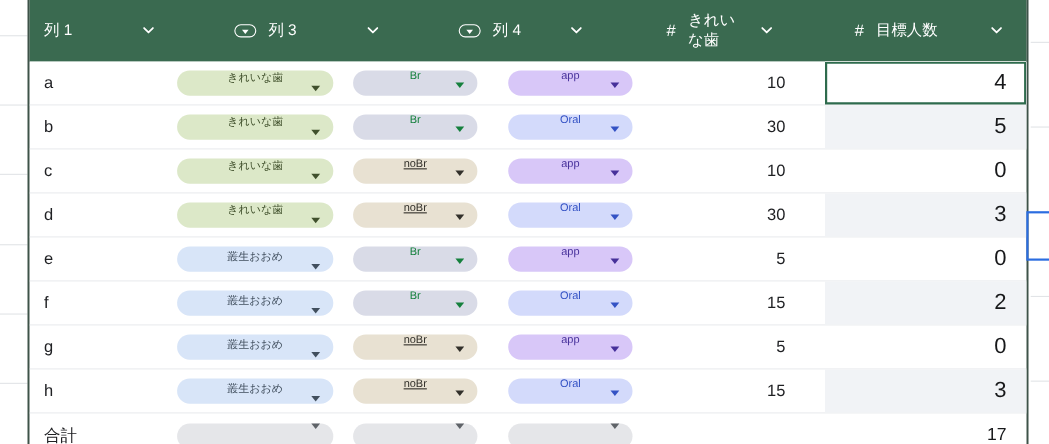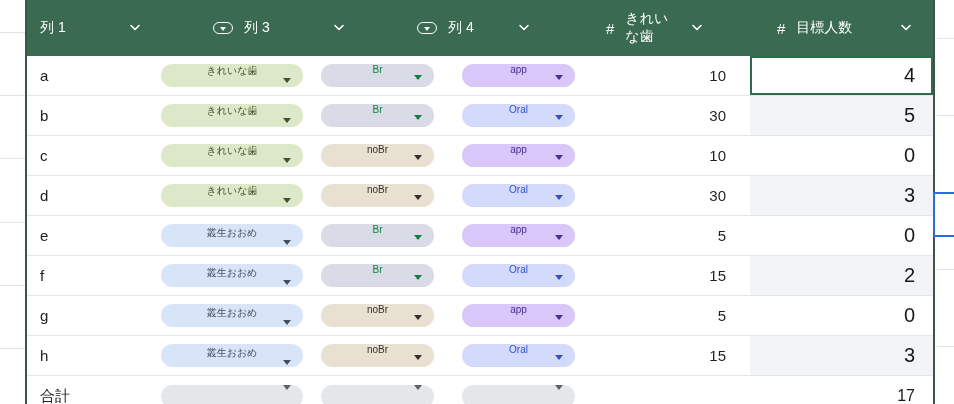--- a/index.html
+++ b/index.html
@@ -26,38 +26,38 @@
   .pill-icon::after{ content:""; width:0; height:0; border-left:3.5px solid transparent;
               border-right:3.5px solid transparent; border-top:4.5px solid #fff; margin-top:1px; }
   .num-icon{ font-size:15px; font-weight:400; color:#fff; flex:0 0 auto; }
   .chev svg{ display:block; }
 
   .tr{ height:40px; border-bottom:1px solid #e4e6e9; background:#fff; }
   .tr:last-child{ border-bottom:none; }
   .td{ display:flex; align-items:center; height:100%; }
   .td-label{ padding-left:13px; font-size:15px; color:#202124; }
   .td-chip{ padding-left:6px; }
-  .td-num{ justify-content:flex-end; padding-right:24px; font-size:15px; color:#1f2023; }
+  .td-num{ justify-content:flex-end; padding-right:36px; font-size:15px; color:#1f2023; }
   .td-cur{ justify-content:flex-end; padding-right:18px; font-size:20px; color:#17181a; }
   .td-cur.alt{ background:#f1f3f6; }
   .td-cur.selected{ box-shadow:inset 0 0 0 2px #2e6b4d; background:#fff; }
   .td-total{ font-size:16px; }
 
   
   .chip{ display:flex; align-items:center; height:23px; border-radius:12px;
          padding:0 12px; font-size:10px; cursor:pointer;flex-direction:column; }
   .chip .caret{ width:0; height:0; border-left:4.5px solid transparent;
          border-right:4.5px solid transparent; border-top:5.5px solid currentColor; margin-left:auto; }
   .chip-w-c2{ width:142px; }
   .chip-w-c3{ width:113px; }
   .chip-w-c4{ width:113px; }
   .chip[data-variant="green"]{ background:#dce8c8; color:#40502c; }
   .chip[data-variant="sky"]{ background:#d8e5f8; color:#414f5e;justify-content:center; }
   .chip[data-variant="steel"]{ background:#d9dbe7; color:#15803d; }
-  .chip[data-variant="beige"]{ background:#e8e1d2; color:#32302a; }
+  .chip[data-variant="beige"]{ background:#e8e1d2; color:#32302a;text-decoration:underline; }
   .chip[data-variant="purple"]{ background:#d8c7f8; color:#46309a; }
   .chip[data-variant="indigo"]{ background:#d3dafb; color:#3452c4; }
   .chip[data-variant="gray"]{ background:#e5e6e9; color:#5f6368; }
 
   .remote-cursor{ position:absolute; left:933px; top:192px; width:26px; height:45px;
         border:2px solid #2b6de0; background:transparent; }
 </style>
 </head>
 <body>
 

